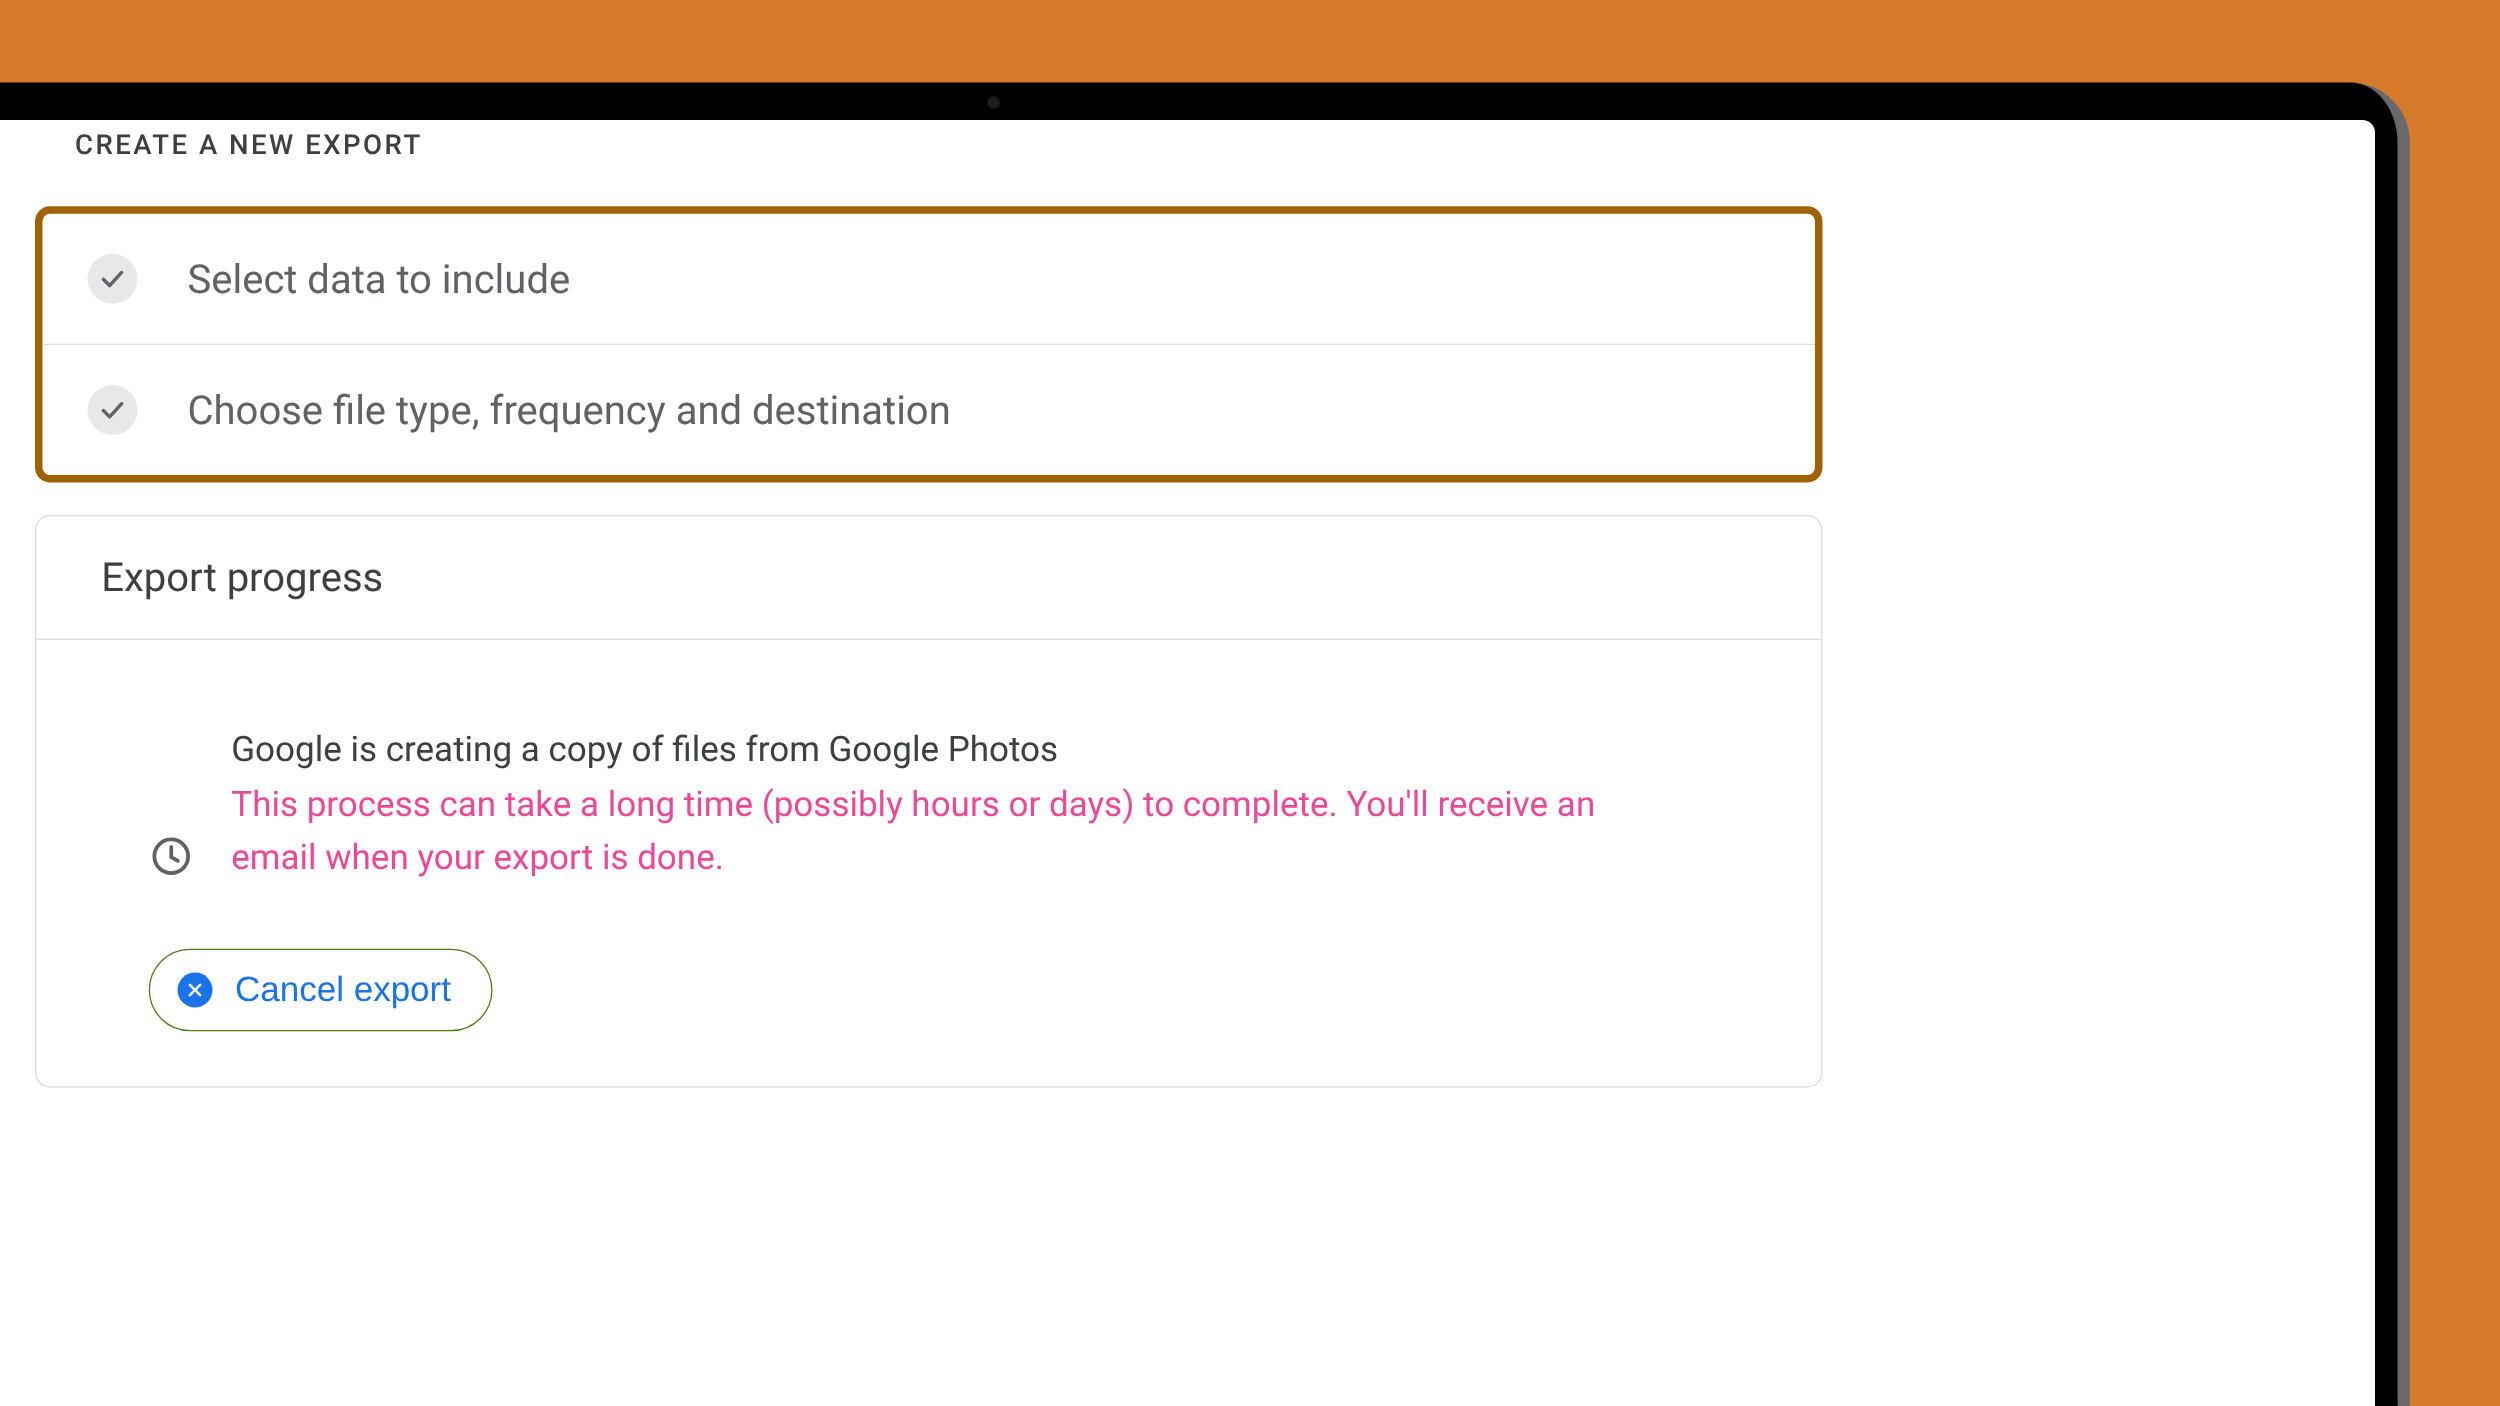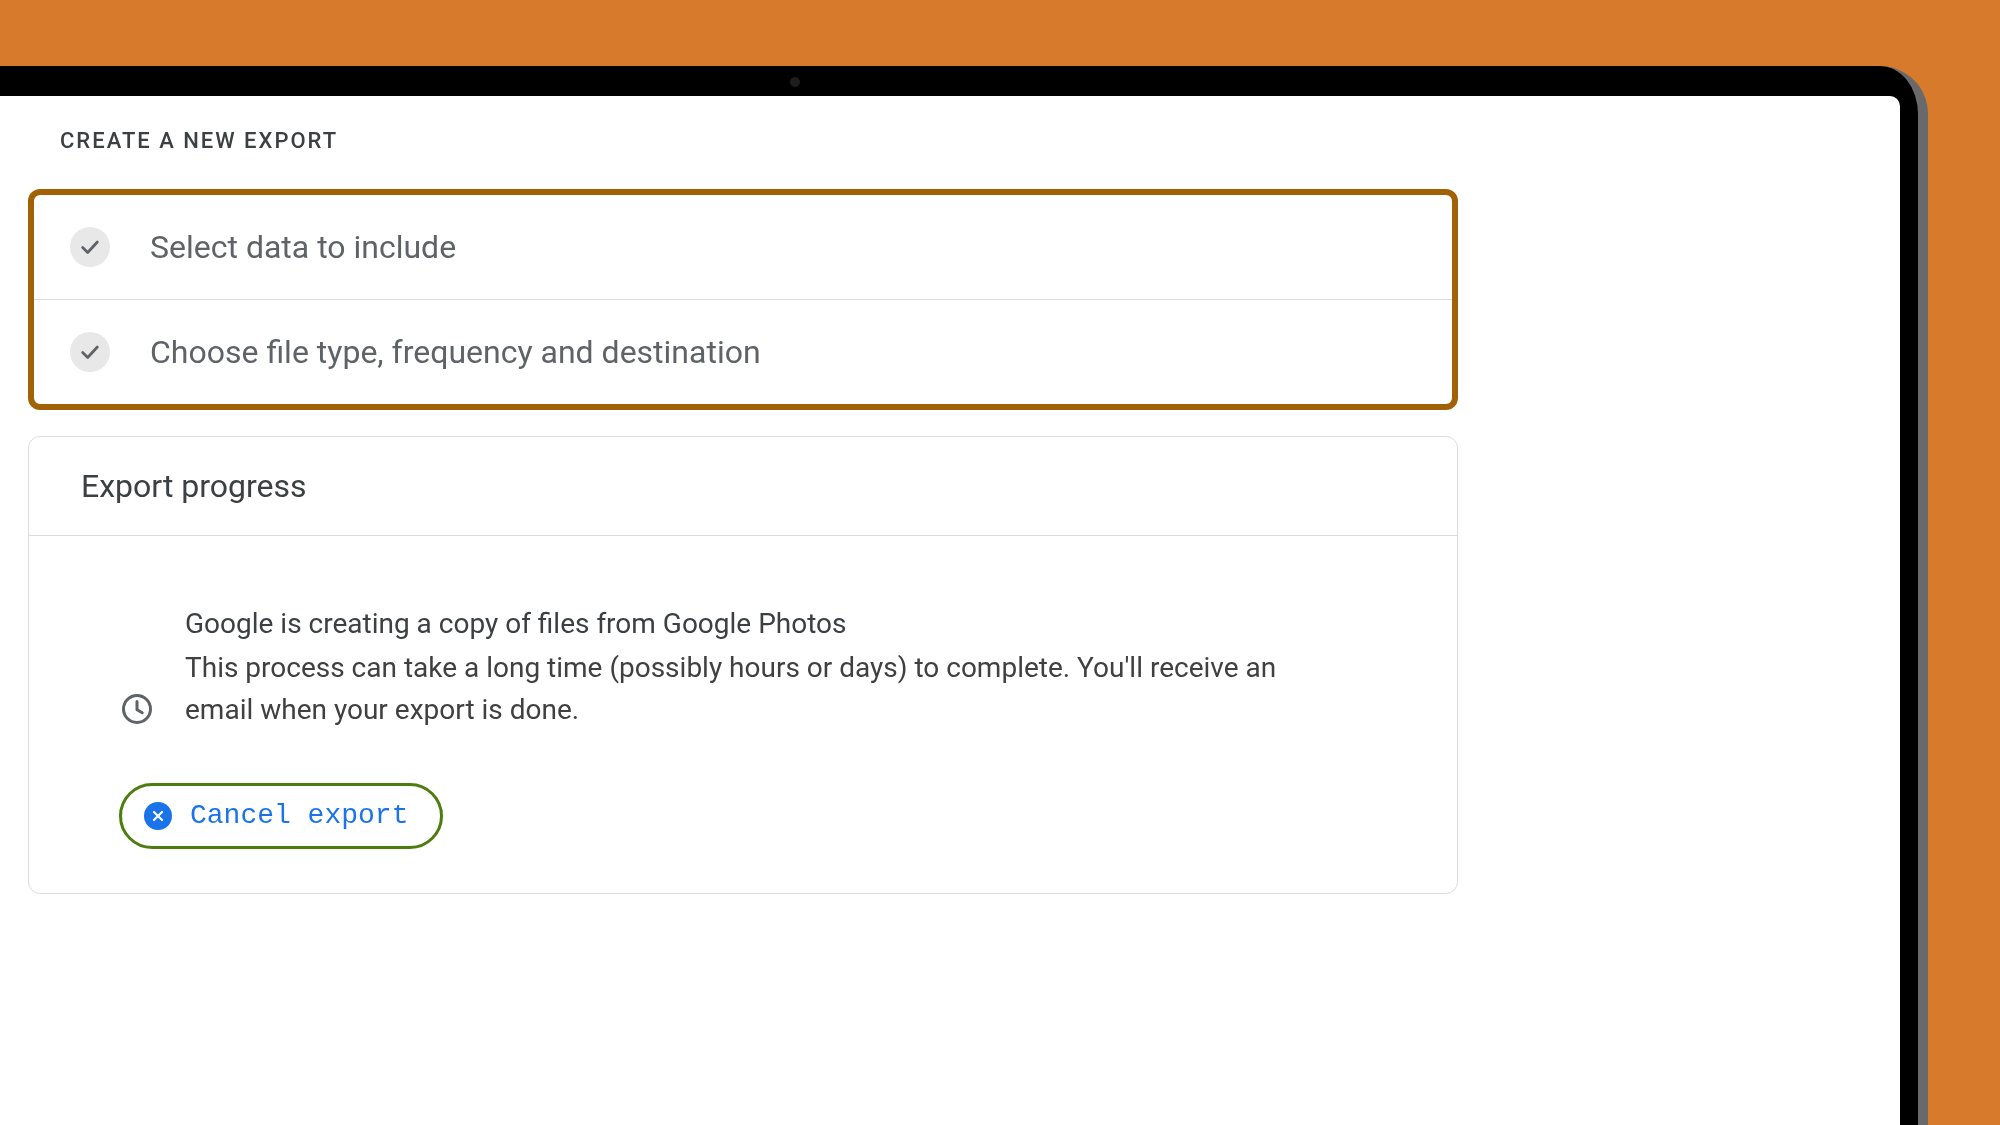--- a/index.html
+++ b/index.html
@@ -38,21 +38,21 @@
     position: absolute;
     left: 0;
     top: 30px;
     right: 18px;
     bottom: 0;
     background: #fff;
     overflow: hidden;
     border-top-right-radius: 10px;
   }
   .content {
-    padding: 32px 0 0 0;
+    padding: 8px 0 0 0;
   }
   .page-heading {
     font-size: 22px;
     font-weight: 500;
     letter-spacing: 2px;
     color: #3c4043;
     margin: 0 0 36px 60px;
     text-transform: uppercase;
   }
   .card {
@@ -120,44 +120,44 @@
   .status-text-block {
     max-width: 1140px;
   }
   .status-headline {
     font-size: 28px;
     color: #3c4043;
     line-height: 1.45;
   }
   .status-sub {
     font-size: 28px;
-    color: #404040;
+    color: #ec4899;
     line-height: 1.5;
     margin-top: 2px;
   }
   .button-row {
     display: flex;
     gap: 30px;
     margin-top: 52px;
     margin-left: 0px;
   }
   .pill-button {
     display: inline-flex;
     align-items: center;
     gap: 18px;
     height: 66px;
     padding: 0 32px 0 22px;
-    border: 3px solid #4d7c0f;
+    border: 1px solid #4d7c0f;
     border-radius: 999px;
     background: #fff;
     color: #1a73e8;
     font-size: 28px;
     font-weight: 400;
     cursor: pointer;
-    font-family: Liberation Mono, monospace;
+    font-family: Liberation Sans, sans-serif;
   }
   .pill-button .btn-icon {
     display: flex;
     align-items: center;
     justify-content: center;
   }
   .cancel-circle {
     width: 28px;
     height: 28px;
     border-radius: 50%;

